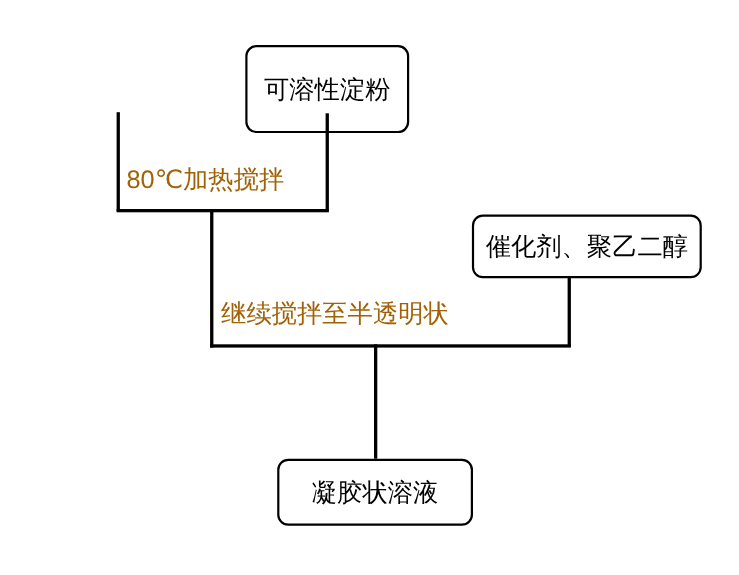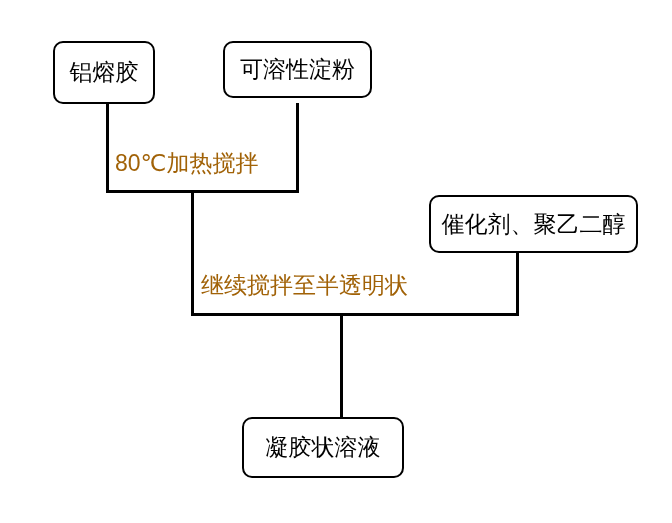--- a/index.html
+++ b/index.html
@@ -37,43 +37,42 @@
     line-height: 1.1;
     white-space: nowrap;
   }
   .line {
     position: absolute;
     background: #000000;
   }
 
   
   .node-aluminum-sol   { left: 53px;  top: 41px;  width: 102px; height: 63px; }
-  .node-soluble-starch { left: 223px; top: 41px;  width: 149px; height: 57px; }
+  .node-soluble-starch { left: 223px; top: 41px;  width: 149px; height: 80px; }
   .node-catalyst-peg   { left: 429px; top: 195px; width: 209px; height: 58px; }
-  .node-gel-solution   { left: 242px; top: 417px; width: 162px; height: 61px; }
+  .node-gel-solution   { left: 252px; top: 417px; width: 178px; height: 61px; }
 
   
   .line-v-box1        { left: 106px; top: 102px; width: 3px;   height: 90px; }
   .line-v-box2        { left: 296px; top: 103px; width: 3px;   height: 89px; }
   .line-h-junction1   { left: 106px; top: 190px; width: 193px; height: 3px;  }
   .line-v-junction1   { left: 191px; top: 190px; width: 3px;   height: 126px;}
   .line-v-box3        { left: 516px; top: 251px; width: 3px;   height: 64px; }
   .line-h-junction2   { left: 191px; top: 313px; width: 328px; height: 3px;  }
   .line-v-junction2   { left: 340px; top: 313px; width: 3px;   height: 104px;}
 
   
   .label-heat-stir     { left: 115px; top: 151px; }
   .label-continue-stir { left: 201px; top: 273px; text-align: center; }
 </style>
 </head>
 <body>
 
 <div class="canvas">
 
-  <div class="node node-aluminum-sol">铝熔胶</div>
 
   <div class="node node-soluble-starch">可溶性淀粉</div>
 
   <div class="node node-catalyst-peg">催化剂、聚乙二醇</div>
 
   <div class="node node-gel-solution">凝胶状溶液</div>
 
   <div class="line line-v-box1"></div>
   <div class="line line-v-box2"></div>
   <div class="line line-h-junction1"></div>

